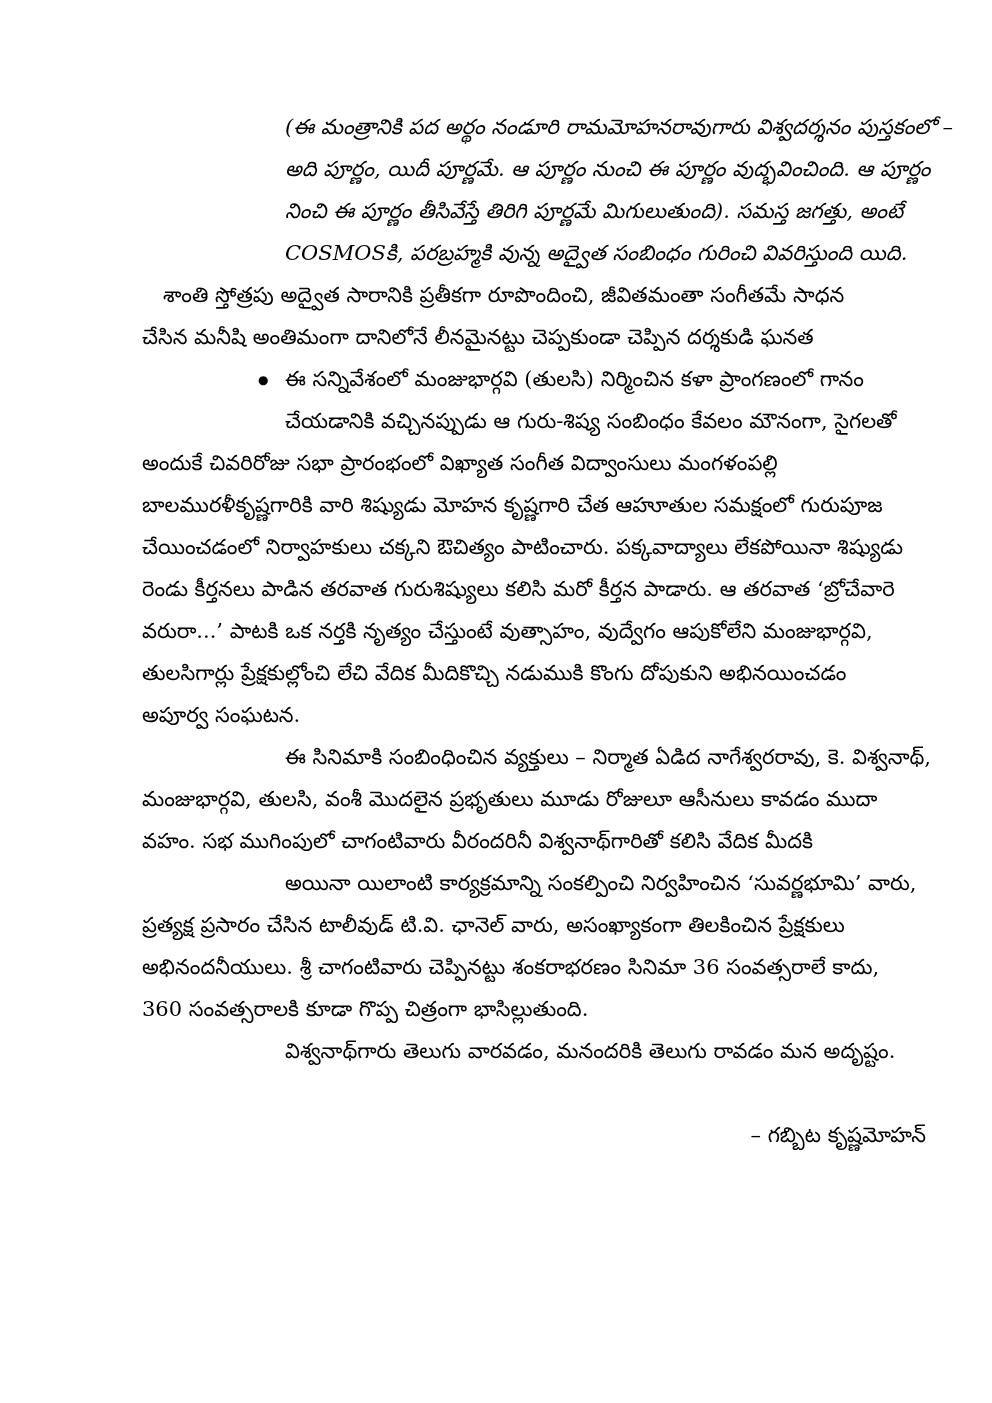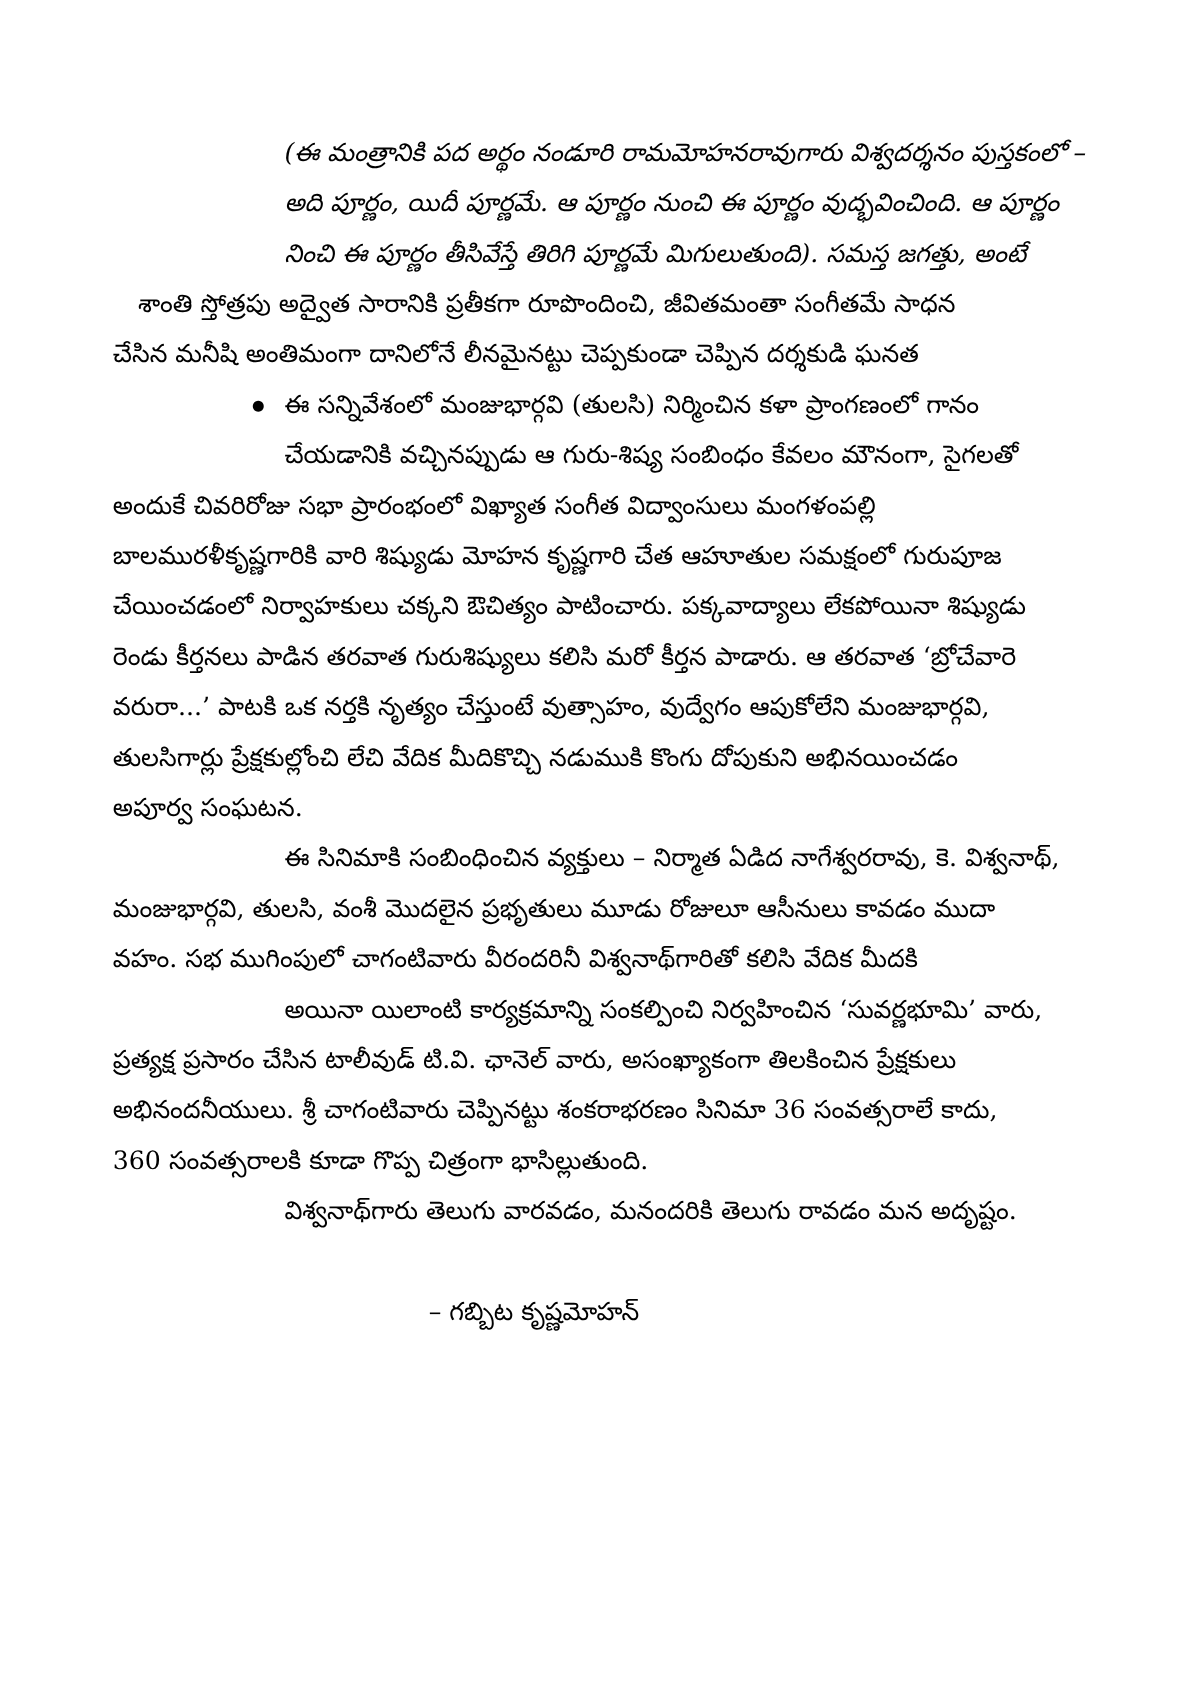--- a/index.html
+++ b/index.html
@@ -17,48 +17,50 @@
     overflow: hidden;
   }
   .content {
     padding-top: 106px;
   }
   .line {
     height: 42px;
     line-height: 42px;
     font-size: 21px;
     white-space: nowrap;
+    margin-left: 48px;
   }
   .ml-main   { padding-left: 94px; }   
   .ml-quote  { padding-left: 237px; }   
   .ml-p2     { padding-left: 115px; }   
   .ml-indent { padding-left: 237px; }   
   .italic    { font-style: italic; }
   .bullet-row { padding-left: 210px; }
   .bullet-marker {
     display: inline-block;
     width: 27px;
     font-size: 12px;
     vertical-align: 2px;
   }
   .signature {
     margin-top: 42px;
-    padding-right: 102px;
-    text-align: center;
+    padding-right: 66px;
+    text-align: right;
   }
 </style>
 </head>
 <body>
 
 <div class="page">
   <div class="content">
 
     <div class="line ml-quote italic">(ఈ మంత్రానికి పద అర్థం నండూరి రామమోహనరావుగారు విశ్వదర్శనం పుస్తకంలో –</div>
     <div class="line ml-quote italic">అది పూర్ణం, యిదీ పూర్ణమే. ఆ పూర్ణం నుంచి ఈ పూర్ణం వుద్భవించింది. ఆ పూర్ణం</div>
     <div class="line ml-quote italic">నించి ఈ పూర్ణం తీసివేస్తే తిరిగి పూర్ణమే మిగులుతుంది). సమస్త జగత్తు, అంటే</div>
+    <div class="line ml-quote italic">COSMOSకి, పరబ్రహ్మకి వున్న అద్వైత సంబింధం గురించి వివరిస్తుంది యిది.</div>
 
     <div class="line ml-p2">శాంతి స్తోత్రపు అద్వైత సారానికి ప్రతీకగా రూపొందించి, జీవితమంతా సంగీతమే సాధన</div>
     <div class="line ml-main">చేసిన మనీషి అంతిమంగా దానిలోనే లీనమైనట్టు చెప్పకుండా చెప్పిన దర్శకుడి ఘనత</div>
 
     <div class="line bullet-row">
       <span class="bullet-marker">●</span><span>ఈ సన్నివేశంలో మంజుభార్గవి (తులసి) నిర్మించిన కళా ప్రాంగణంలో గానం</span>
     </div>
     <div class="line ml-indent">చేయడానికి వచ్చినప్పుడు ఆ గురు-శిష్య సంబింధం కేవలం మౌనంగా, సైగలతో</div>
 
     <div class="line ml-main">అందుకే చివరిరోజు సభా ప్రారంభంలో విఖ్యాత సంగీత విద్వాంసులు మంగళంపల్లి</div>

